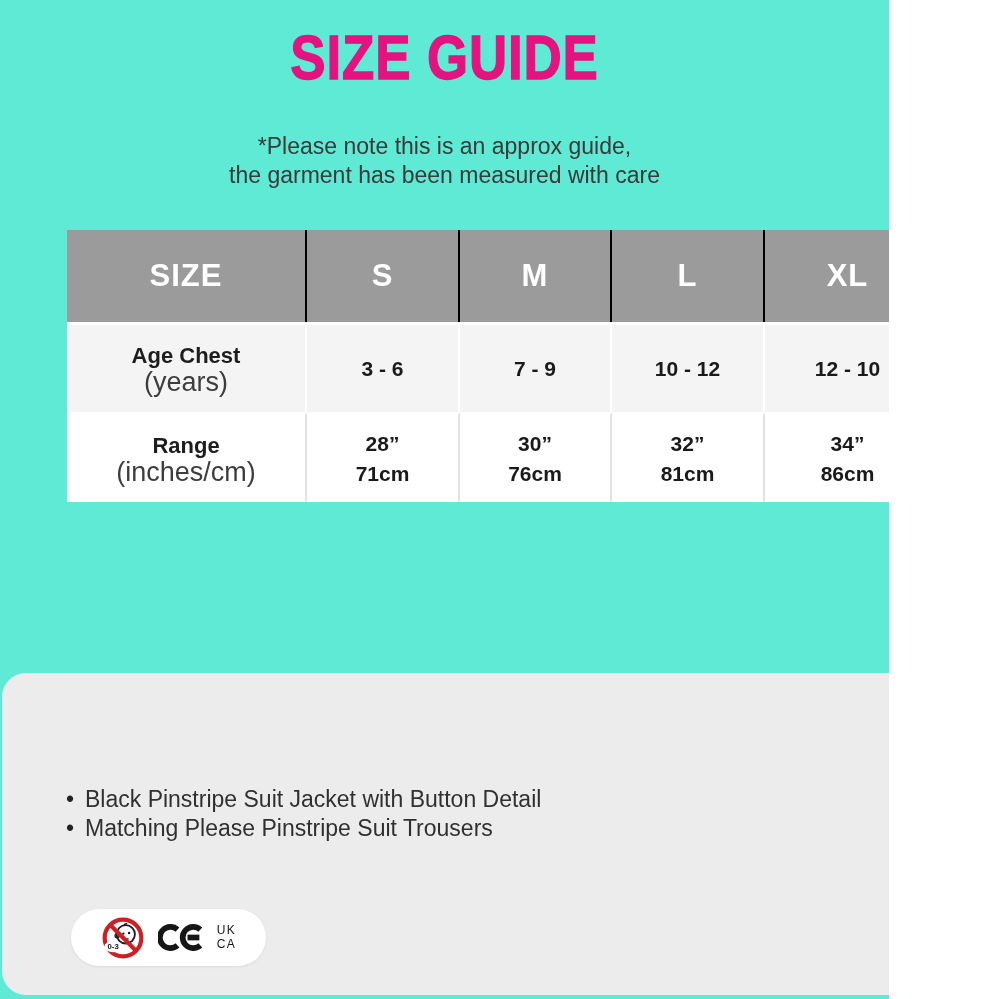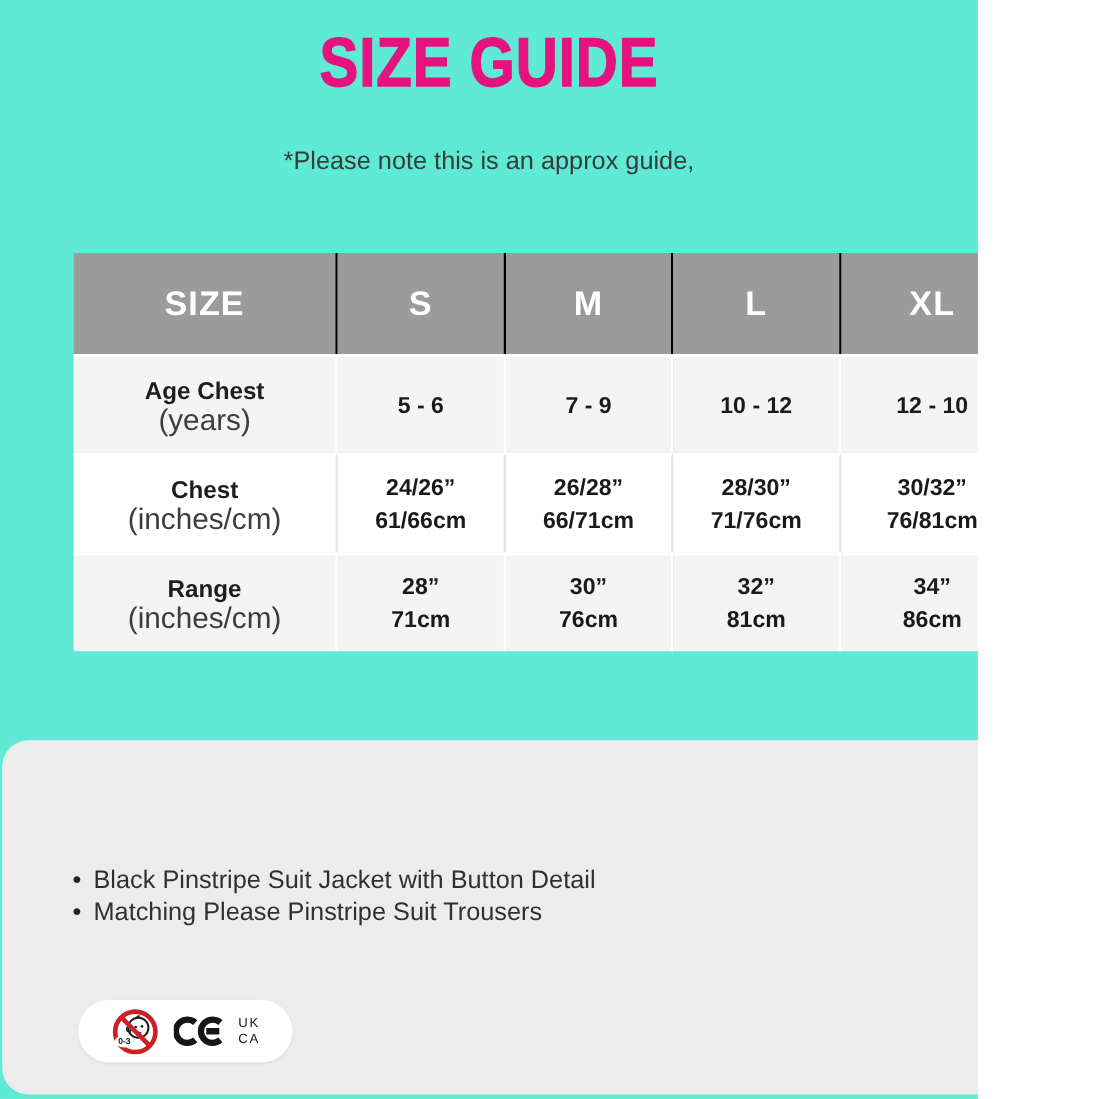--- a/index.html
+++ b/index.html
@@ -75,20 +75,21 @@
 </style>
 </head>
 <body>
 
 <div class="canvas">
 
   <h1 class="page-title"><span class="squeeze">SIZE GUIDE</span></h1>
 
   <div class="note">
     <div>*Please note this is an approx guide,</div>
+    <div>the garment has been measured with care</div>
   </div>
 
   <div class="table-wrap">
     <table class="size-table">
       <colgroup>
           <col>
           <col>
           <col>
           <col>
           <col>
@@ -101,38 +102,24 @@
           <th>L</th>
           <th>XL</th>
         </tr>
       </thead>
       <tbody>
         <tr>
           <td>
             <div class="row-label">Age Chest</div>
             <div class="row-sublabel">(years)</div>
           </td>
-          <td><span class="cell-value">5 - 6</span></td>
+          <td><span class="cell-value">3 - 6</span></td>
           <td><span class="cell-value">7 - 9</span></td>
           <td><span class="cell-value">10 - 12</span></td>
           <td><span class="cell-value">12 - 10</span></td>
-        </tr>
-        <tr>
-          <td>
-            <div class="row-label">Chest</div>
-            <div class="row-sublabel">(inches/cm)</div>
-          </td>
-          <td><span class="cell-value">24/26”
-61/66cm</span></td>
-          <td><span class="cell-value">26/28”
-66/71cm</span></td>
-          <td><span class="cell-value">28/30”
-71/76cm</span></td>
-          <td><span class="cell-value">30/32”
-76/81cm</span></td>
         </tr>
         <tr>
           <td>
             <div class="row-label">Range</div>
             <div class="row-sublabel">(inches/cm)</div>
           </td>
           <td><span class="cell-value">28”
 71cm</span></td>
           <td><span class="cell-value">30”
 76cm</span></td>

